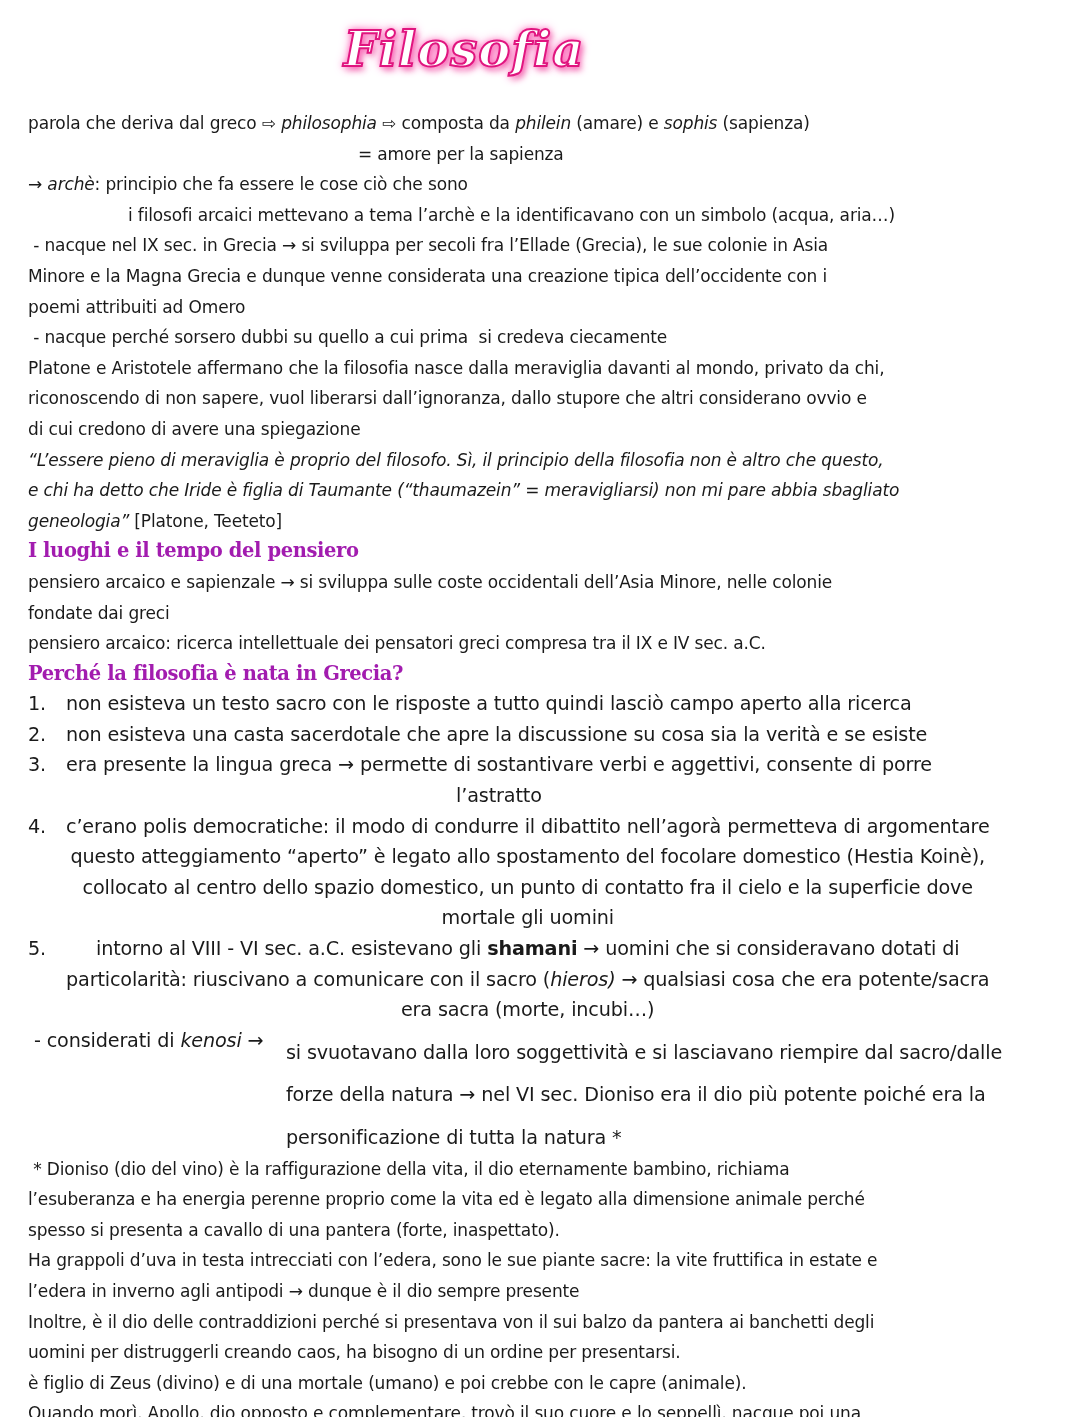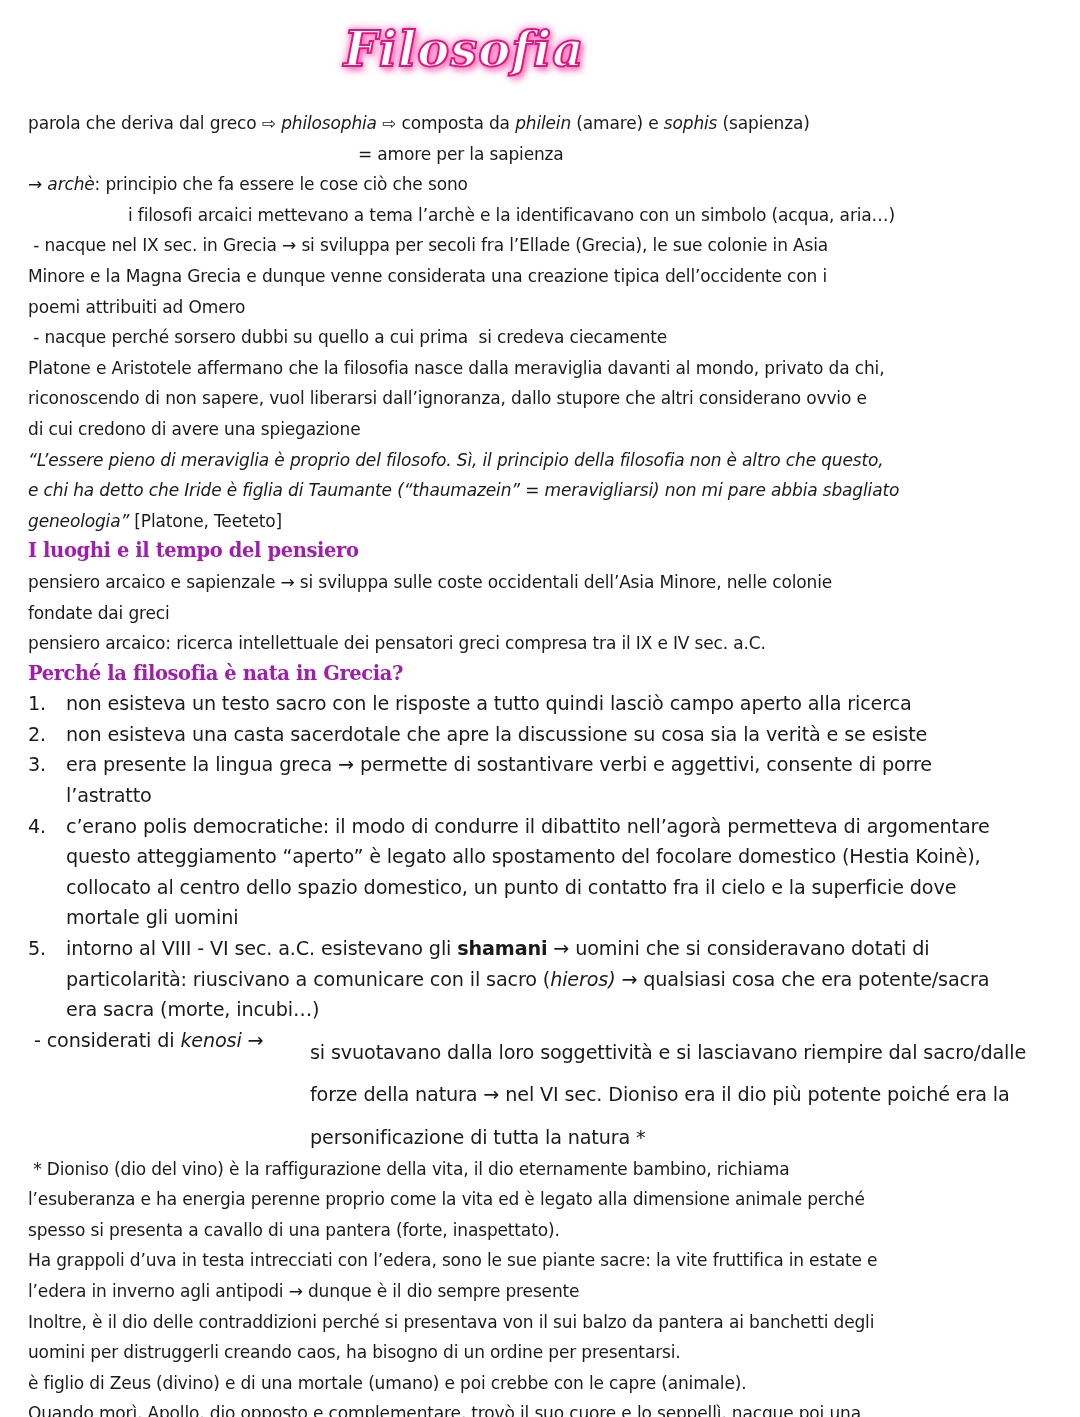--- a/index.html
+++ b/index.html
@@ -15,22 +15,22 @@
   .content { position: absolute; top: 108px; left: 28px; width: 1030px; }
   .ln { font-size: 17px; line-height: 30.6px; white-space: nowrap; letter-spacing: -0.15px; }
   .ind-eq { padding-left: 330px; }
   .ind-arch { padding-left: 100px; }
   .i { font-style: italic; }
   .b { font-weight: bold; }
   .head { font-family: "DejaVu Serif", serif; font-weight: bold; color: #a21caf; font-size: 19.5px; line-height: 30.6px; letter-spacing: -0.4px; }
   .li { display: flex; font-size: 19.2px; line-height: 30.6px; letter-spacing: -0.15px; }
   .li .num { width: 38px; flex: 0 0 38px; }
   .li .txt { white-space: normal; }
-  .li .txt div { white-space: nowrap; }
-  .hang { display: flex; font-size: 19.2px; line-height: 30.6px; letter-spacing: -0.15px; gap: 24px; }
+  .li .txt div { white-space: nowrap; text-align: center; }
+  .hang { display: flex; font-size: 19.2px; line-height: 30.6px; letter-spacing: -0.15px; }
   .hang .lead { width: 258px; flex: 0 0 258px; white-space: nowrap; }
   .hang .rest div { white-space: nowrap; margin-top: 12px; }
   .arrow { font-family: "DejaVu Sans", sans-serif; }
 </style>
 </head>
 <body>
 
 <div class="title-wrap">
   <span class="title">Filosofia</span>
 </div>

